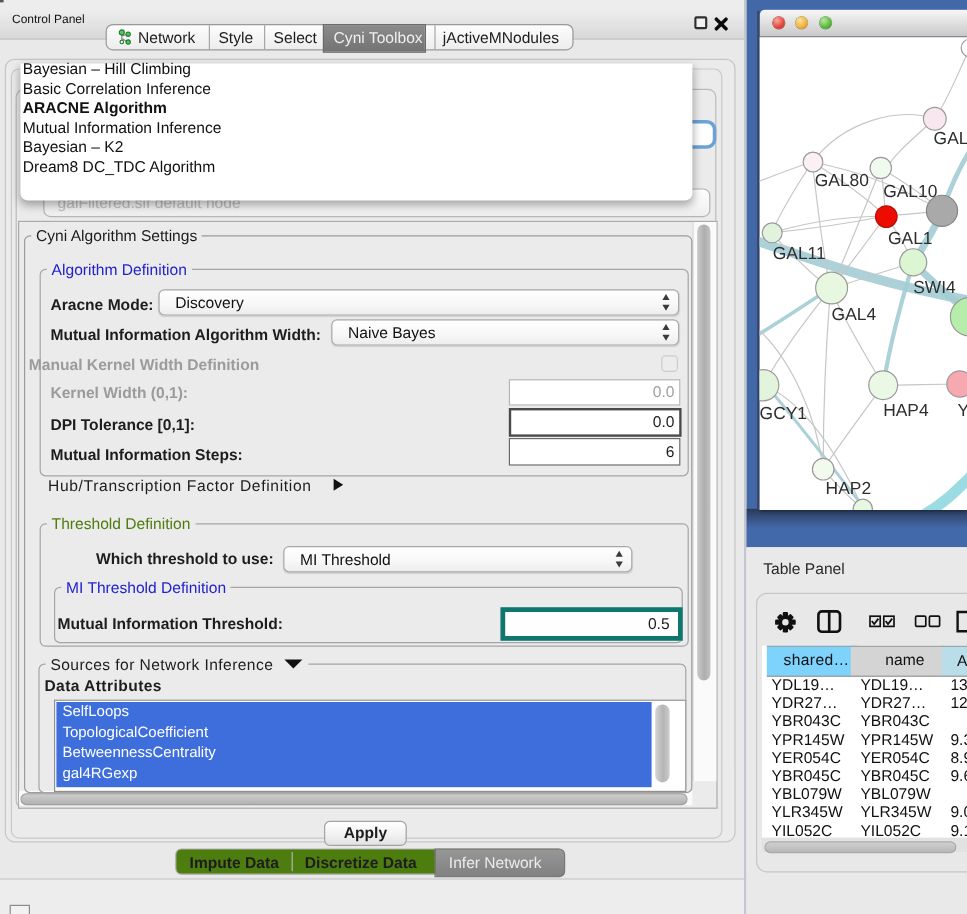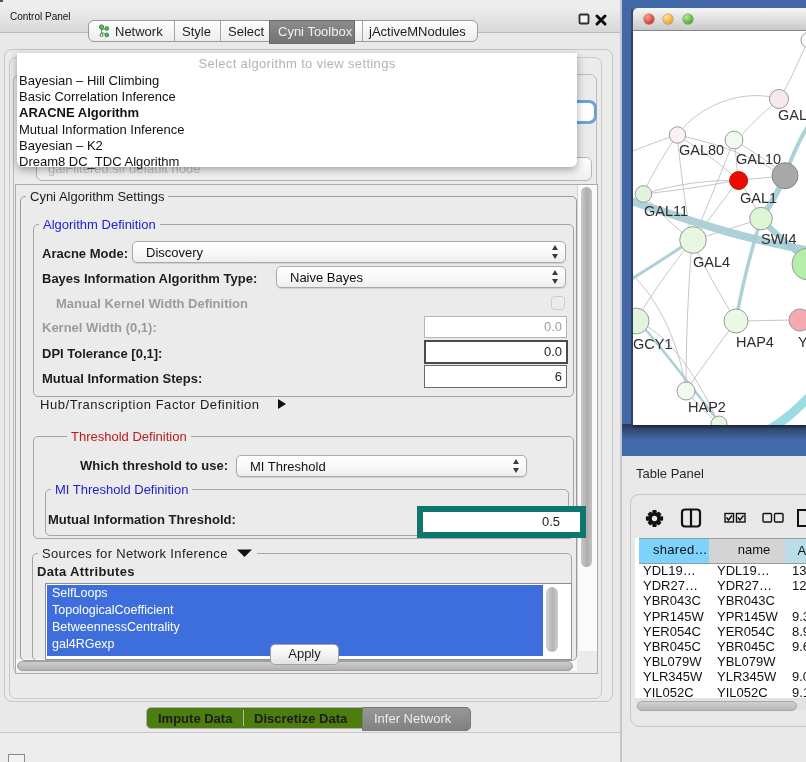--- a/index.html
+++ b/index.html
@@ -86,68 +86,67 @@
 </div>
 
 <div class="group" style="left:33px;top:224px;width:539px;height:171px;border-color:#a5a5a5;">
   <span class="gtitle" style="color:#2222cc;">Algorithm Definition</span>
 </div>
 <div class="abs b13" style="left:42px;top:246px;">Aracne Mode:</div>
 <div class="combo" style="left:132px;top:241px;width:432px;height:20px;">
     <span class="ctext">Discovery</span>
     <span class="chev"></span>
   </div>
-<div class="abs b13" style="left:42px;top:271px;">Bayes Information Algorithm Type:</div>
+<div class="abs b13" style="left:42px;top:271px;">Mutual Information Algorithm Width:</div>
 <div class="combo" style="left:276px;top:266px;width:288px;height:20px;">
     <span class="ctext">Naive Bayes</span>
     <span class="chev"></span>
   </div>
-<div class="abs b13 gray" style="left:56px;top:296px;">Manual Kernel Width Definition</div>
+<div class="abs b13 gray" style="left:24px;top:296px;">Manual Kernel Width Definition</div>
 <div class="abs" style="left:551px;top:296px;width:12px;height:12px;background:#ececec;border:1px solid #cccccc;border-radius:3.5px;"></div>
 <div class="abs b13 gray" style="left:42px;top:320px;">Kernel Width (0,1):</div>
 <div class="field" style="left:424px;top:316px;width:137px;height:20px;border:1px solid #b4b4b4;color:#a0a0a0;line-height:20px;padding-right:4px;">0.0</div>
 <div class="abs b13" style="left:42px;top:346px;">DPI Tolerance [0,1]:</div>
 <div class="field" style="left:424px;top:340px;width:136px;height:20px;border:2px solid #4a4a4a;line-height:20px;padding-right:4px;">0.0</div>
 <div class="abs b13" style="left:42px;top:371px;">Mutual Information Steps:</div>
 <div class="field" style="left:424px;top:365px;width:137px;height:21px;border:1.5px solid #6a6a6a;line-height:21px;padding-right:4px;">6</div>
 
 <div class="abs r13" style="left:40px;top:397px;letter-spacing:0.55px;">Hub/Transcription Factor Definition</div>
 <svg class="abs" style="left:276px;top:398px;" width="12" height="12">
     <path d="M2 1 L10 6 L2 11 Z" fill="#111"></path>
   </svg>
 
 <div class="group" style="left:33px;top:436px;width:539px;height:101px;border-color:#a5a5a5;">
-  <span class="gtitle" style="color:#b91c1c;margin-left:28px;">Threshold Definition</span>
+  <span class="gtitle" style="color:#4d7c0f;">Threshold Definition</span>
 </div>
 <div class="abs b13" style="left:80px;top:458px;">Which threshold to use:</div>
 <div class="combo" style="left:236px;top:455px;width:289px;height:20px;">
     <span class="ctext">MI Threshold</span>
     <span class="chev"></span>
   </div>
 <div class="group" style="left:45px;top:489px;width:522px;height:45px;border-color:#a5a5a5;">
   <span class="gtitle" style="color:#2222cc;">MI Threshold Definition</span>
 </div>
 <div class="abs b13" style="left:48px;top:512px;">Mutual Information Threshold:</div>
-<div class="field" style="left:417px;top:506px;width:137px;height:20px;border:6px solid #0f766e;line-height:20px;padding-right:20px;text-align:right;">0.5</div>
+<div class="field" style="left:417px;top:506px;width:137px;height:20px;border:4px solid #0f766e;line-height:20px;padding-right:7px;text-align:right;">0.5</div>
 
 <div class="group" style="left:32px;top:553px;width:538px;height:106px;border-color:#a5a5a5;">
   <span class="gtitle" style="color:#1d1d1d;letter-spacing:0.35px;">Sources for Network Inference&nbsp; <svg width="17" height="10" style="vertical-align:0px;">
         <path d="M1 1.5 L16 1.5 L8.5 9 Z" fill="#111"></path>
       </svg></span>
 </div>
 <div class="abs b13" style="left:37px;top:564px;letter-spacing:0.35px;">Data Attributes</div>
 <div class="abs" style="left:45px;top:583px;width:525px;height:75px;background:#fff;border:1px solid #8f8f8f;"></div>
 <div class="abs" style="left:47px;top:585px;width:496px;height:71px;background:#3d6edb;"></div>
 <div class="abs" style="left:52px;top:585px;font-size:12.5px;color:#fff;line-height:17.1px;">SelfLoops<br>TopologicalCoefficient<br>BetweennessCentrality<br>gal4RGexp</div>
 <div class="abs" style="left:546px;top:587px;width:12px;height:65px;background:linear-gradient(90deg,#d5d5d5,#b5b5b5 55%,#cccccc);border-radius:6px;"></div>
 
-<div class="abs" style="left:270px;top:644px;width:67px;height:18.5px;background:linear-gradient(#ffffff,#f2f2f2 55%,#e2e2e2);border:1px solid #a3a3a3;border-radius:5px;text-align:center;font-size:13px;color:#1d1d1d;line-height:18px;">Apply</div>
+<div class="abs" style="left:270px;top:684px;width:67px;height:18.5px;background:linear-gradient(#ffffff,#f2f2f2 55%,#e2e2e2);border:1px solid #a3a3a3;border-radius:5px;text-align:center;font-size:13px;color:#1d1d1d;line-height:18px;font-weight:bold;">Apply</div>
 
 <div class="abs" style="left:17px;top:53px;width:560px;height:114px;background:#ffffff;border-radius:0 0 6px 6px;box-shadow:0 3px 8px rgba(0,0,0,0.35);">
-  <div style="text-align:center;font-size:13px;color:#b3b3b3;padding-top:3px;height:20px;letter-spacing:0.35px;">Select algorithm to view settings</div>
   <div style="font-size:13px;color:#111;line-height:16.2px;padding-left:2px;margin-top:-3px;">Bayesian – Hill Climbing<br>Basic Correlation Inference<br><b>ARACNE Algorithm</b><br>Mutual Information Inference<br>Bayesian – K2<br>Dream8 DC_TDC Algorithm</div>
 </div>
 
 <div class="abs" style="left:8px;top:754px;width:15px;height:8px;background:#f2f2f2;border:1px solid #8a8a8a;"></div>
 
 <div class="abs" style="left:622px;top:0;width:184px;height:456px;background:#4268a8;"></div>
 <div class="abs" style="left:622px;top:424px;width:184px;height:32px;background:linear-gradient(#2c3a56,#4269aa 16px);"></div>
 <div class="abs" style="left:630.5px;top:9px;width:2.5px;height:416px;background:#3a486b;"></div>
 
 <div class="abs" style="left:620px;top:0;width:2px;height:762px;background:#c2c6cf;"></div>

